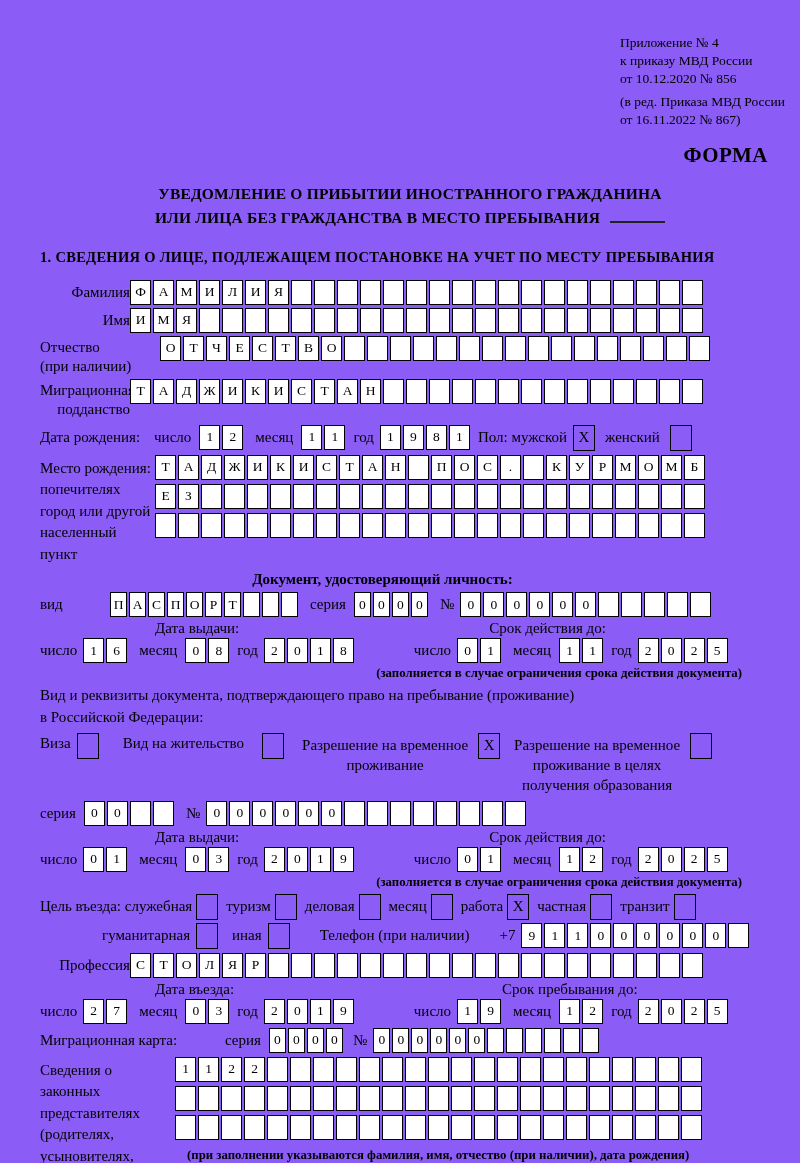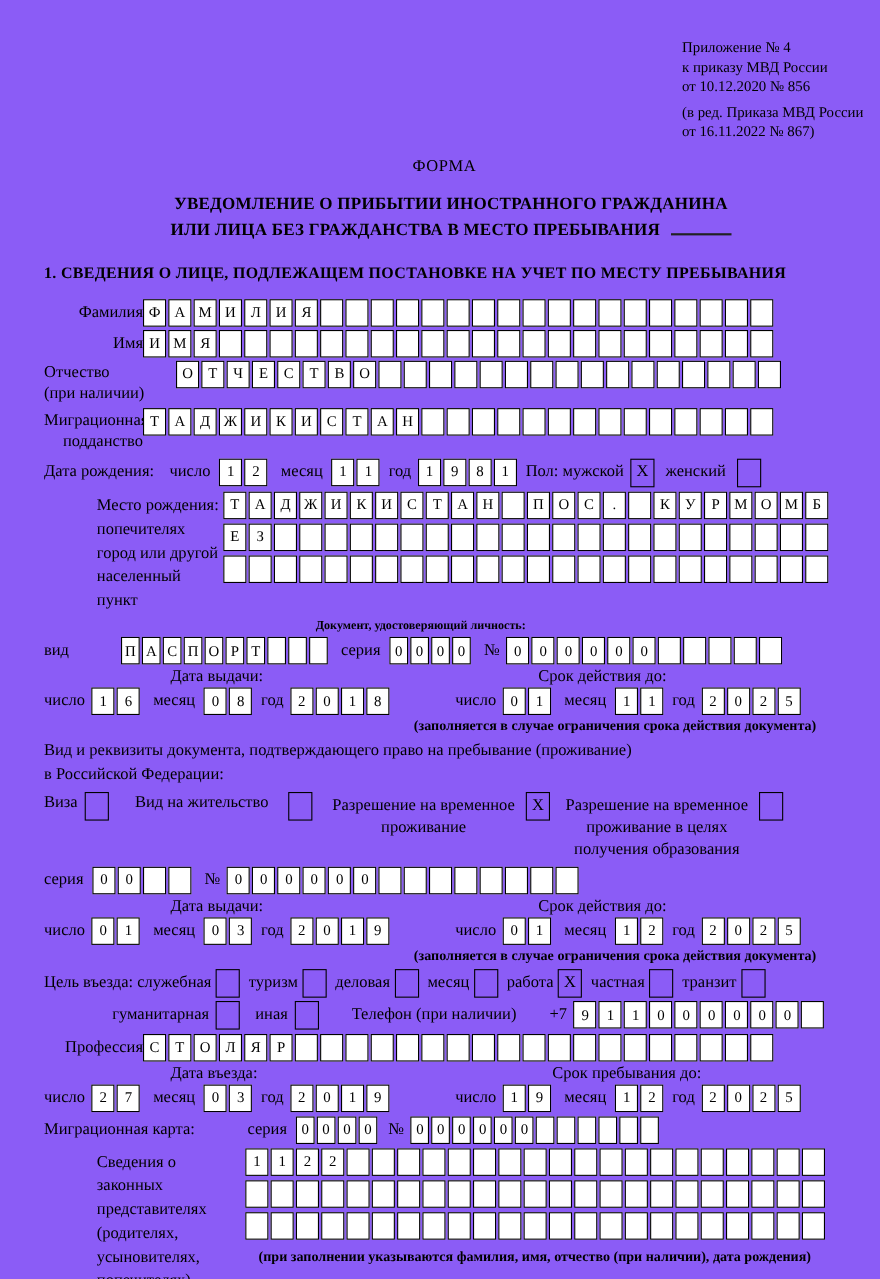--- a/index.html
+++ b/index.html
@@ -5,21 +5,21 @@
   * { margin:0; padding:0; box-sizing:border-box; }
   html,body { background:#ffffff; }
   .page {
     width:800px; height:1163px; background:#8b5cf6; color:#000;
     font-family:"Liberation Serif","DejaVu Serif",serif;
     padding:34px 20px 0 40px; position:relative; overflow:hidden;
   }
   
   .hdr { margin-left:580px; width:185px; font-size:13.5px; line-height:1.34; }
   .hdr-gap { height:5px; }
-  .forma { text-align:center; margin-right:12px; margin-top:14px; font-weight:normal; font-size:15px; letter-spacing:.5px; }
+  .forma { text-align:right; margin-right:12px; margin-top:14px; font-weight:bold; font-size:21px; letter-spacing:.5px; }
   
   .title { text-align:center; font-weight:bold; font-size:15.5px; line-height:1.5; margin-top:14px; letter-spacing:.2px; }
   .blank-line { display:inline-block; width:55px; border-bottom:2px solid #222; margin-left:10px; height:14px; }
   .sec-heading { margin-top:20px; font-weight:bold; font-size:14.5px; letter-spacing:.3px; }
   
   .frow { display:flex; align-items:flex-start; margin-bottom:3px; font-size:15px; }
   .frow.mt4 { margin-top:4px; } .frow.mt6 { margin-top:6px; }
   .flabel { padding-top:4px; white-space:nowrap; }
   .w90 { width:90px;text-align:right; } .w120 { width:120px; } .w115 { width:115px; } .w70 { width:70px; }
   .lab2 { line-height:19px; padding-top:2px; }
@@ -32,33 +32,33 @@
   }
   .cells.sm .cell { width:17px; }
   .mb2 { margin-bottom:4px; }
   
   .cbx {
     width:22px; height:26px; border:1.5px solid #000; display:inline-flex;
     align-items:center; justify-content:center; font-size:15px; margin-left:6px; flex:0 0 auto;
   }
   .ml6{margin-left:6px;} .ml8{margin-left:8px;} .ml10{margin-left:10px;} .ml14{margin-left:14px;}
   .ml18{margin-left:18px;} .ml24{margin-left:24px;} .ml30{margin-left:30px;}
-  .doc-heading { text-align:center; font-weight:bold; font-size:11px; margin:6px 55px 4px 0; }
+  .doc-heading { text-align:center; font-weight:bold; font-size:15px; margin:6px 55px 4px 0; }
   .dhead { display:flex; font-size:15px; margin-bottom:1px; }
   .dh1 { margin-left:115px; } .dh2 { margin-left:250px; }
   .note { font-size:12.8px; font-weight:bold; }
   .note-right { text-align:right; margin:0 38px 4px 0; }
   .intro { font-size:15px; line-height:1.45; }
   .spacer58 { width:58px; flex:0 0 auto; }
   
   .opt-block { text-align:center; line-height:20px; padding-top:2px; }
   .opts-row { display:flex; align-items:flex-start; margin-top:4px; margin-bottom:6px; font-size:15px;font-family:Liberation Serif, serif; }
   .opts-row .cbx { margin-top:0; }
   
-  .ml-col { line-height:21.5px; padding-top:3px;margin-left:48px; }
+  .ml-col { line-height:21.5px; padding-top:3px; }
   .stack .cells { display:flex; }
   .rep-note { margin-top:8px; margin-left:12px; white-space:nowrap; }
   .purpose-row { display:flex; align-items:center; font-size:15px; margin-top:4px; }
   .purpose-row .cbx { margin-left:4px; }
   .purpose-row .opt { margin-left:8px; }
   .phone-row { display:flex; align-items:center; font-size:15px; margin-top:3px; margin-left:62px; }
 </style>
 </head>
 <body>
 

